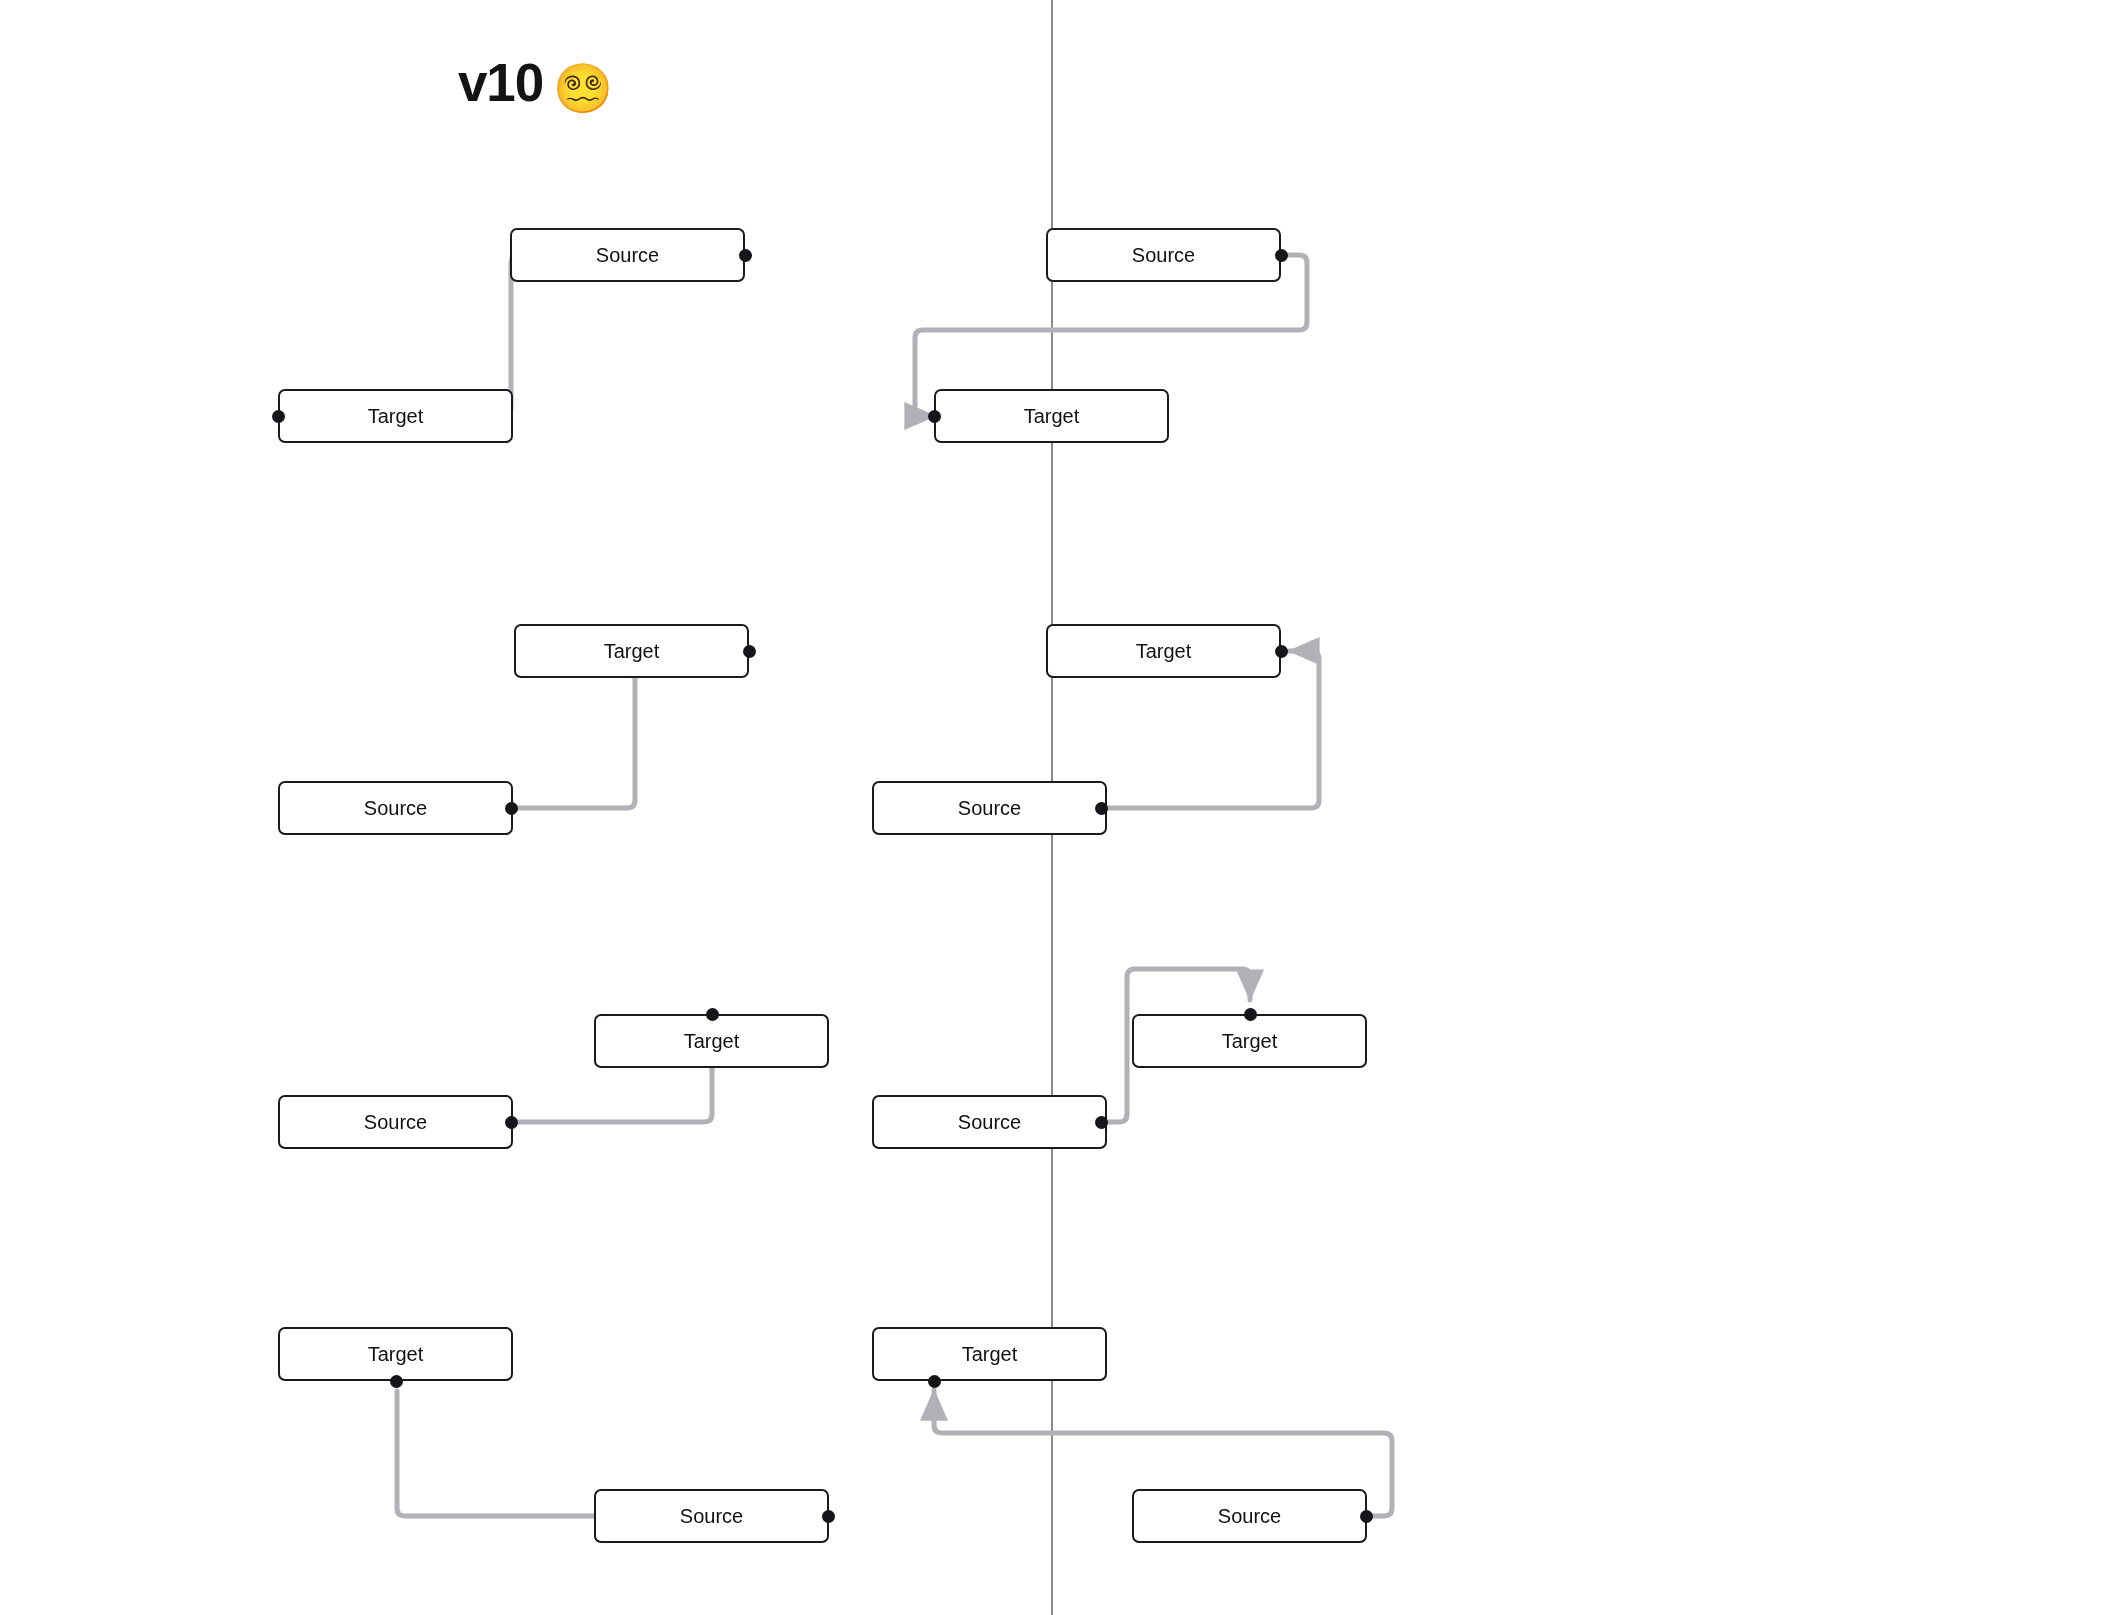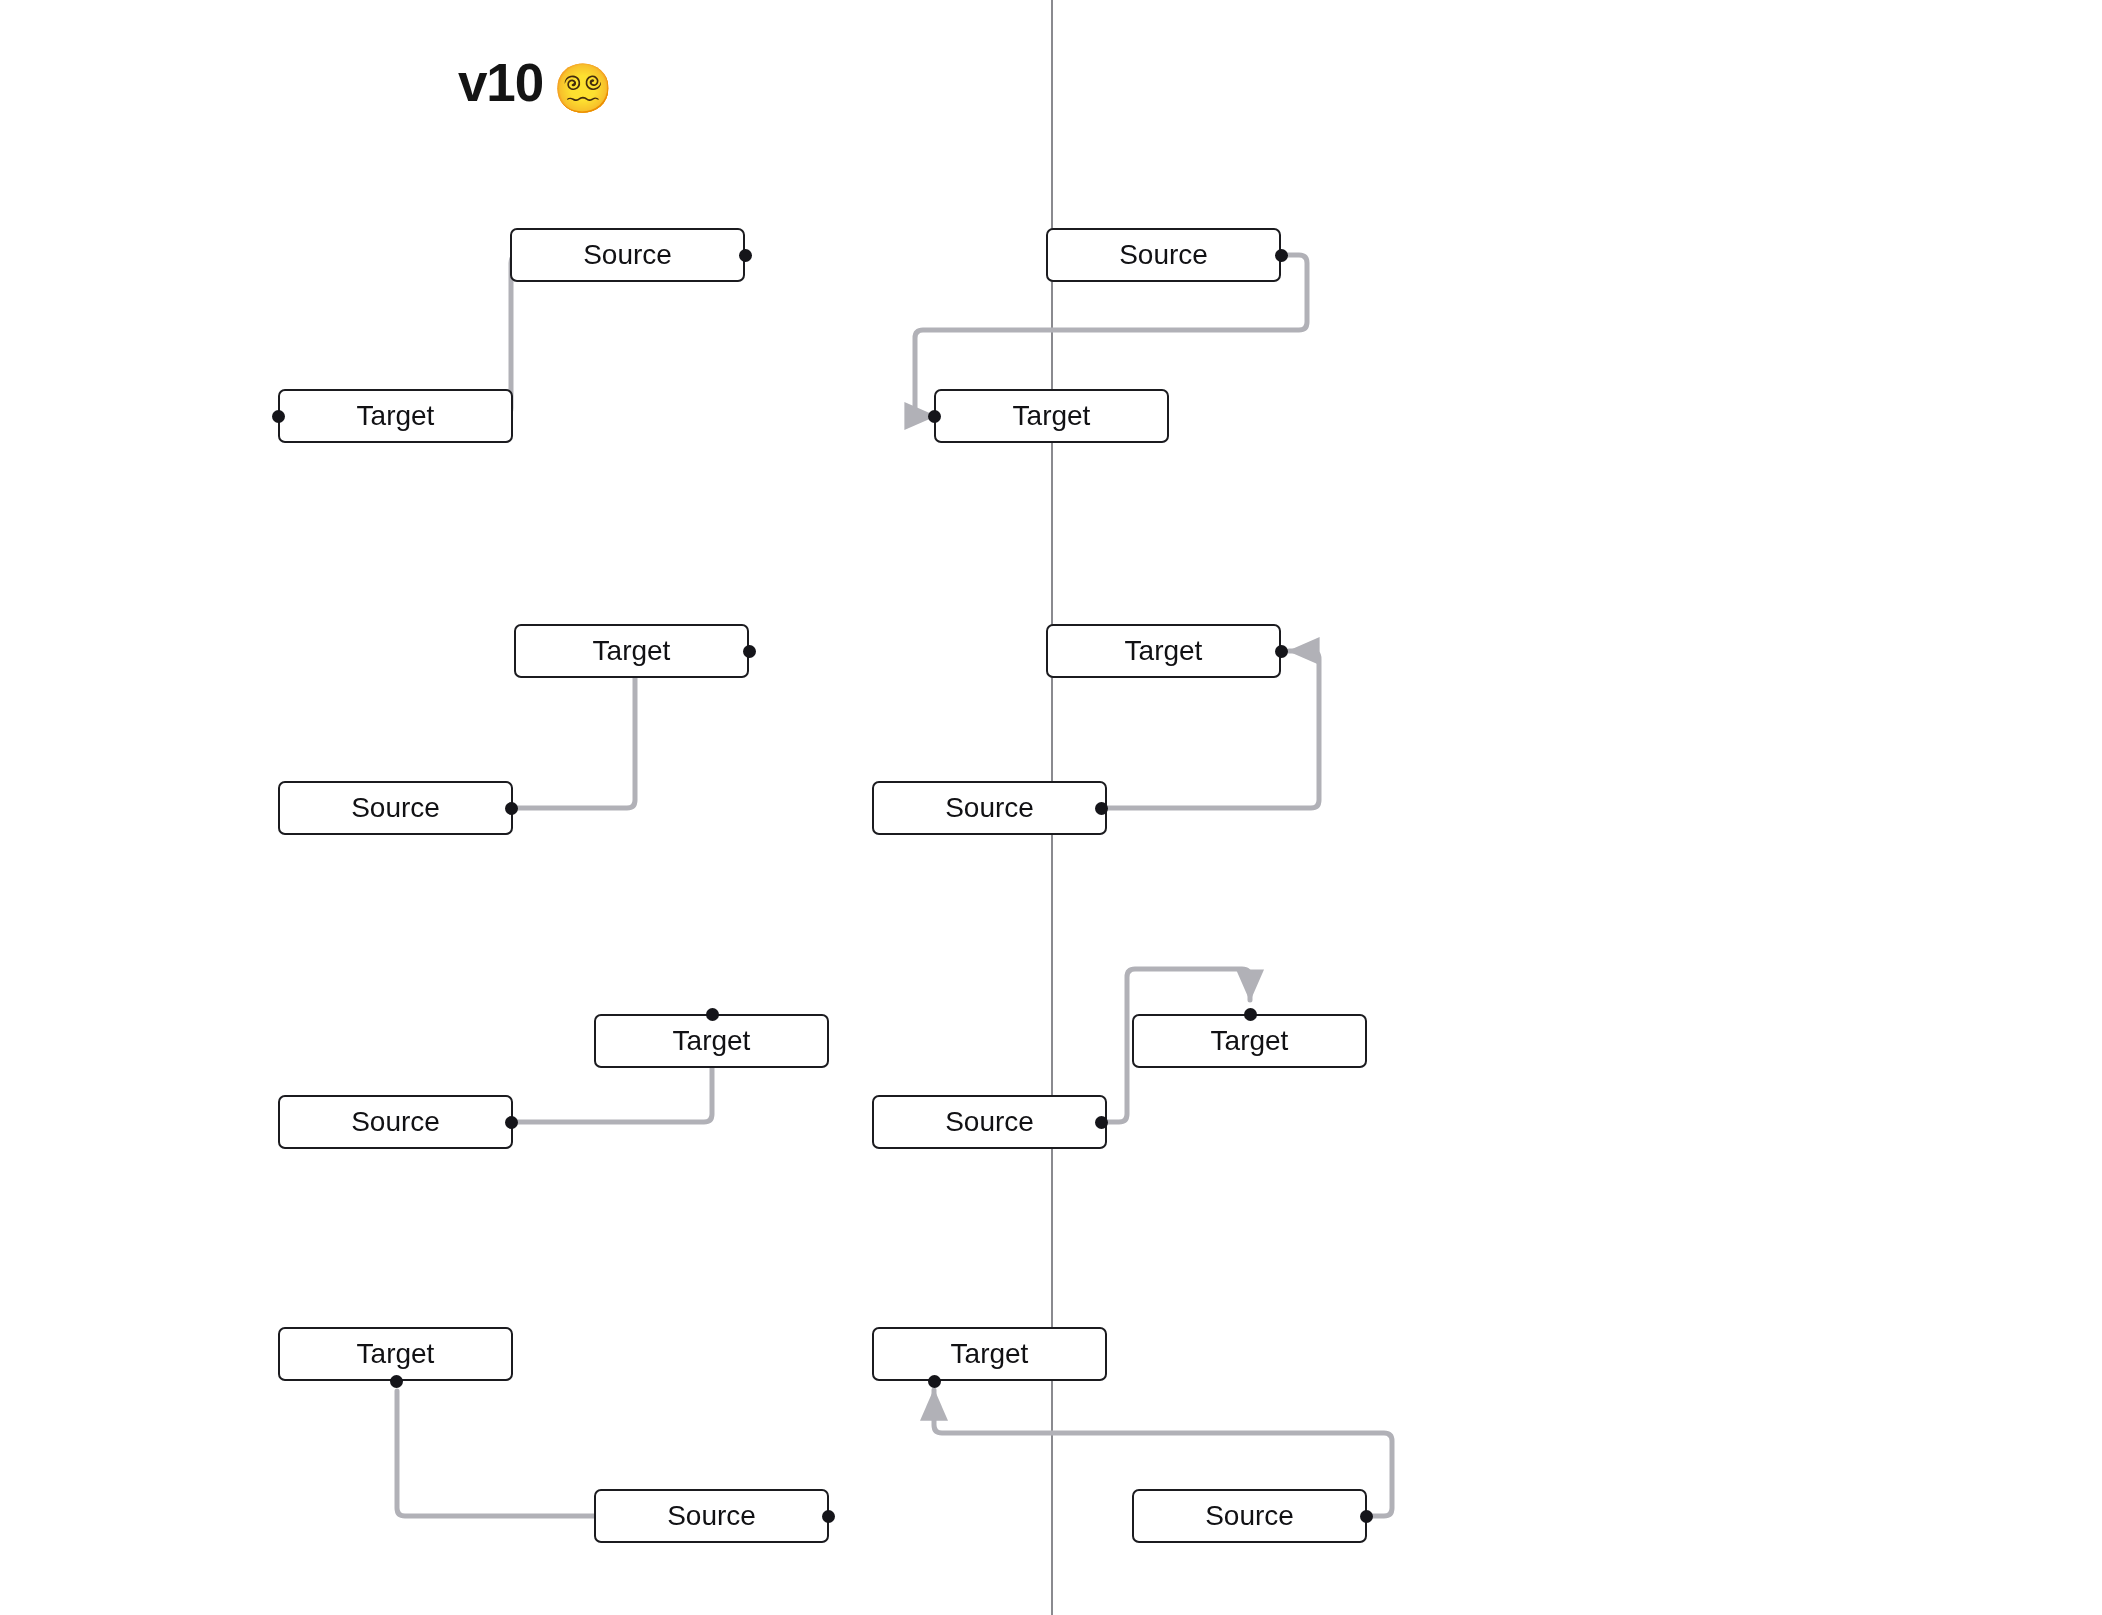--- a/index.html
+++ b/index.html
@@ -56,21 +56,21 @@
   }
   .node {
     position: absolute;
     box-sizing: border-box;
     background: #ffffff;
     border: 2.2px solid #1b1b1f;
     border-radius: 7px;
     display: flex;
     align-items: center;
     justify-content: center;
-    font-size: 28px;
+    font-size: 20px;
     color: #111114;
     z-index: 3;
   }
   .node-label {
     pointer-events: none;
     line-height: 1;
   }
   .handle {
     position: absolute;
     width: 13px;

